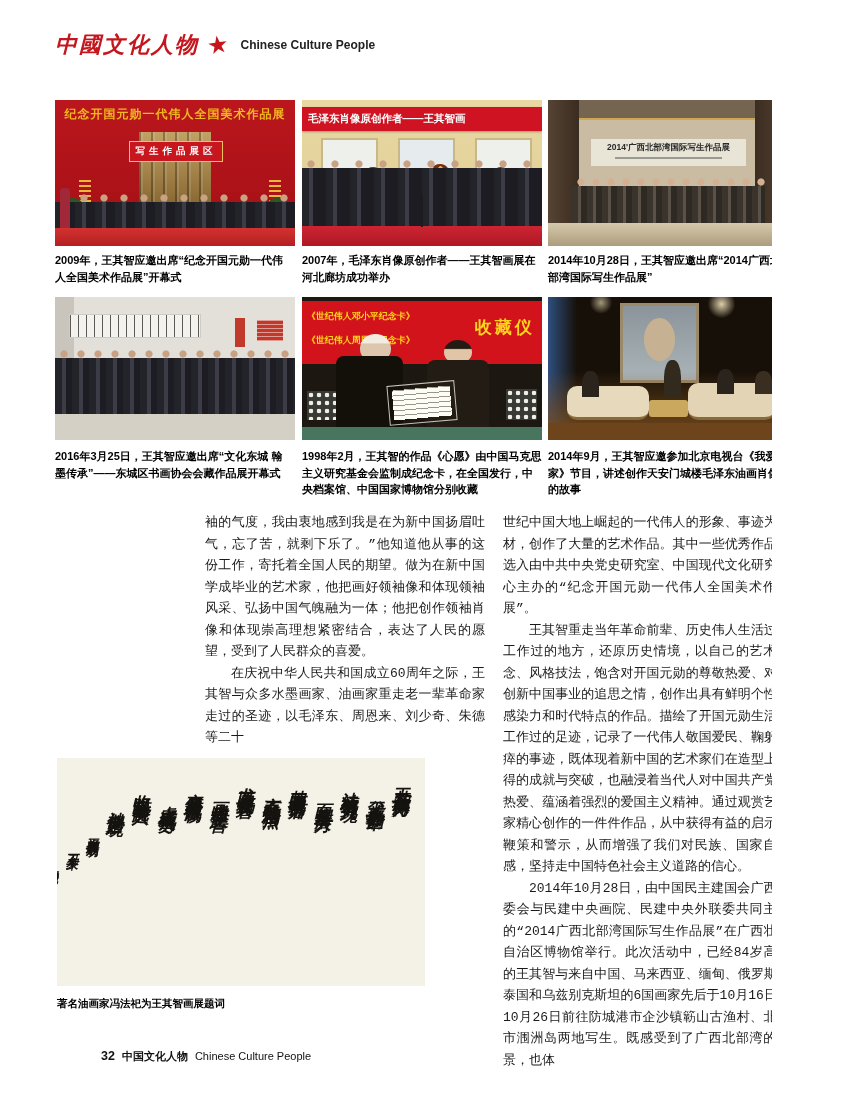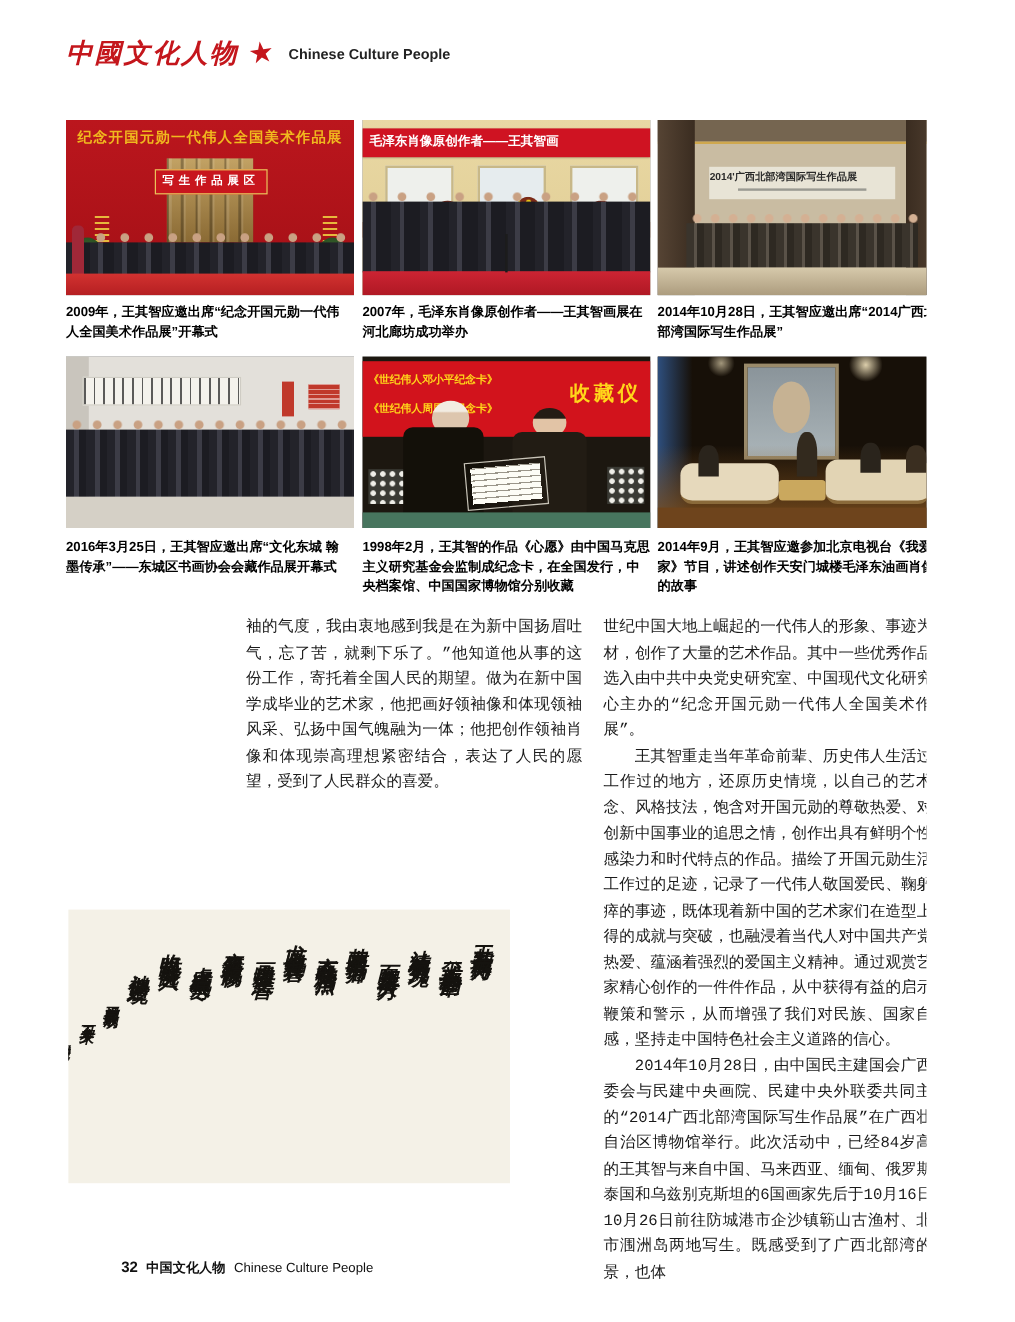--- a/index.html
+++ b/index.html
@@ -79,21 +79,21 @@
     <div class="abs" style="left:0;right:0;bottom:0;height:14%;background:linear-gradient(#cc2433,#b01824)"></div>
     <div class="abs" style="left:49.5%;bottom:13%;width:2px;height:22%;background:#1c1c1c"></div>
   </div>
 
   <div class="photo" style="left:548px;top:100px;width:241px;height:146px">
     <div class="abs" style="inset:0;background:#c9bca2"></div>
     <div class="abs" style="left:0;right:0;top:0;height:12%;background:#756550"></div>
     <div class="abs" style="left:0;right:0;top:12%;height:2px;background:#cfa84e"></div>
     <div class="abs" style="left:0;top:0;width:13%;height:100%;background:linear-gradient(90deg,#564434,#3a2c20)"></div>
     <div class="abs" style="right:0;top:0;width:14%;height:100%;background:linear-gradient(90deg,#3a2c20,#564434)"></div>
-    <div class="abs" style="left:18%;top:27%;width:64%;height:18%;background:#e8e4d6;text-align:left">
+    <div class="abs" style="left:18%;top:27%;width:64%;height:18%;background:#e8e4d6;text-align:center">
       <div style="font-size:8.5px;font-weight:bold;color:#2a2a2a;padding-top:3px;white-space:nowrap;overflow:hidden">2014'广西北部湾国际写生作品展</div>
       <div style="width:70%;height:2px;background:#9a9a92;margin:3px auto 0"></div>
     </div>
     <div class="crowd tan" style="left:10%;right:10%;top:52%;height:32%;--sp:15px;--skin:#d4b093"></div>
     <div class="abs" style="left:0;right:0;bottom:0;height:16%;background:linear-gradient(#d6c9ab,#ac9c7e)"></div>
   </div>
 
   <div class="photo" style="left:55px;top:297px;width:240px;height:143px">
     <div class="abs" style="inset:0;background:#e3e0da"></div>
     <div class="abs" style="left:0;top:0;width:8%;height:100%;background:#c9c5bd"></div>
@@ -141,20 +141,21 @@
 
   <div class="caption" style="left:55px;top:252px;width:238px">2009年，王其智应邀出席“纪念开国元勋一代伟人全国美术作品展”开幕式</div>
   <div class="caption" style="left:302px;top:252px;width:238px">2007年，毛泽东肖像原创作者——王其智画展在河北廊坊成功举办</div>
   <div class="caption" style="left:548px;top:252px;width:241px">2014年10月28日，王其智应邀出席“2014广西北部湾国际写生作品展”</div>
   <div class="caption" style="left:55px;top:448px;width:238px">2016年3月25日，王其智应邀出席“文化东城 翰墨传承”——东城区书画协会会藏作品展开幕式</div>
   <div class="caption" style="left:302px;top:448px;width:240px">1998年2月，王其智的作品《心愿》由中国马克思主义研究基金会监制成纪念卡，在全国发行，中央档案馆、中国国家博物馆分别收藏</div>
   <div class="caption" style="left:548px;top:448px;width:241px">2014年9月，王其智应邀参加北京电视台《我爱我家》节目，讲述创作天安门城楼毛泽东油画肖像的故事</div>
 
   <div class="col" style="left:205px;width:280px">
     <p>袖的气度，我由衷地感到我是在为新中国扬眉吐气，忘了苦，就剩下乐了。”他知道他从事的这份工作，寄托着全国人民的期望。做为在新中国学成毕业的艺术家，他把画好领袖像和体现领袖风采、弘扬中国气魄融为一体；他把创作领袖肖像和体现崇高理想紧密结合，表达了人民的愿望，受到了人民群众的喜爱。</p>
+    <p class="ind">在庆祝中华人民共和国成立60周年之际，王其智与众多水墨画家、油画家重走老一辈革命家走过的圣迹，以毛泽东、周恩来、刘少奇、朱德等二十</p>
   </div>
   <div class="col" style="left:503px;width:287px">
     <p>世纪中国大地上崛起的一代伟人的形象、事迹为题材，创作了大量的艺术作品。其中一些优秀作品被选入由中共中央党史研究室、中国现代文化研究中心主办的“纪念开国元勋一代伟人全国美术作品展”。</p>
     <p class="ind">王其智重走当年革命前辈、历史伟人生活过、工作过的地方，还原历史情境，以自己的艺术理念、风格技法，饱含对开国元勋的尊敬热爱、对开创新中国事业的追思之情，创作出具有鲜明个性、感染力和时代特点的作品。描绘了开国元勋生活、工作过的足迹，记录了一代伟人敬国爱民、鞠躬尽瘁的事迹，既体现着新中国的艺术家们在造型上取得的成就与突破，也融浸着当代人对中国共产党的热爱、蕴涵着强烈的爱国主义精神。通过观赏艺术家精心创作的一件件作品，从中获得有益的启示、鞭策和警示，从而增强了我们对民族、国家自豪感，坚持走中国特色社会主义道路的信心。</p>
     <p class="ind">2014年10月28日，由中国民主建国会广西区委会与民建中央画院、民建中央外联委共同主办的“2014广西北部湾国际写生作品展”在广西壮族自治区博物馆举行。此次活动中，已经84岁高龄的王其智与来自中国、马来西亚、缅甸、俄罗斯、泰国和乌兹别克斯坦的6国画家先后于10月16日至10月26日前往防城港市企沙镇簕山古渔村、北海市涠洲岛两地写生。既感受到了广西北部湾的美景，也体</p>
   </div>
 
   <div class="callig">
     <div class="cwrap">
       <div class="ccol" style="margin-top:2px">王其智油画深得乃</div>
@@ -168,20 +169,21 @@
       <div class="ccol" style="margin-top:8px">变笔墨精微流畅</div>
       <div class="ccol" style="margin-top:20px">虎之威猛气势尽</div>
       <div class="ccol" style="margin-top:10px">收眼底已能进入</div>
       <div class="ccol" style="margin-top:26px">神似之妙境</div>
       <div class="ccol ded" style="margin-top:56px">祝王其智画展成功</div>
       <div class="ccol ded" style="margin-top:72px">丁丑年岁末</div>
       <div class="ccol ded" style="margin-top:88px">冯法祀题</div>
 
     </div>
   </div>
+  <div class="caption" style="left:57px;top:996px;width:368px;font-size:10.5px">著名油画家冯法祀为王其智画展题词</div>
 
   <footer>
     <span class="pnum">32</span>
     <span class="ftext">中国文化人物</span>
     <span>Chinese Culture People</span>
   </footer>
 
 </div>
 
 </body></html>

